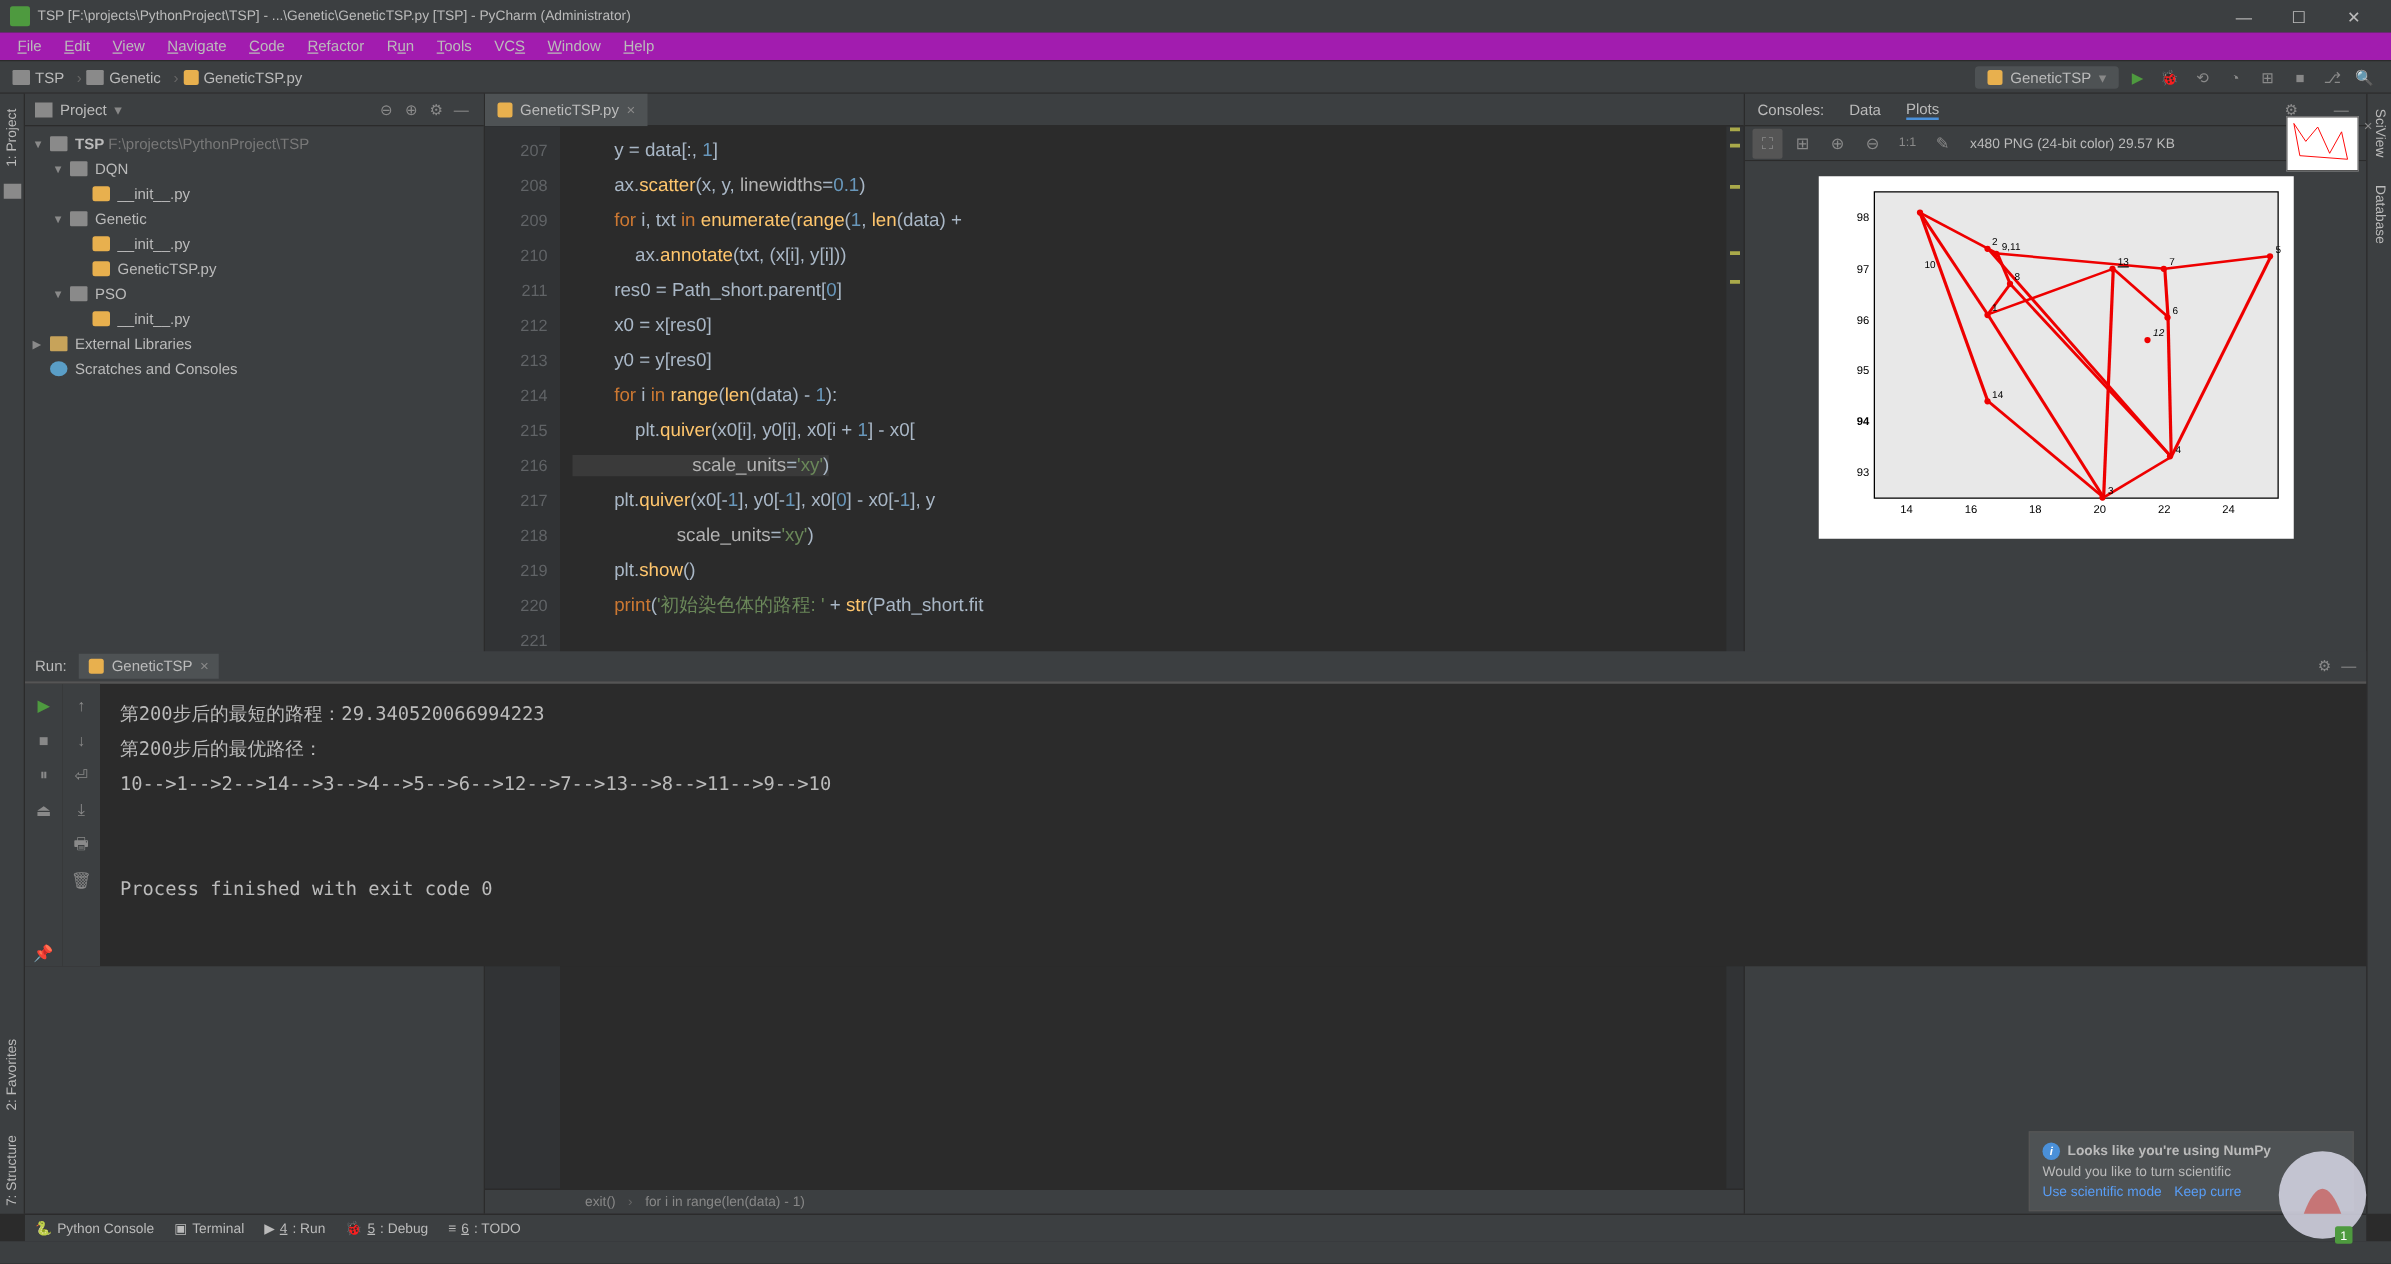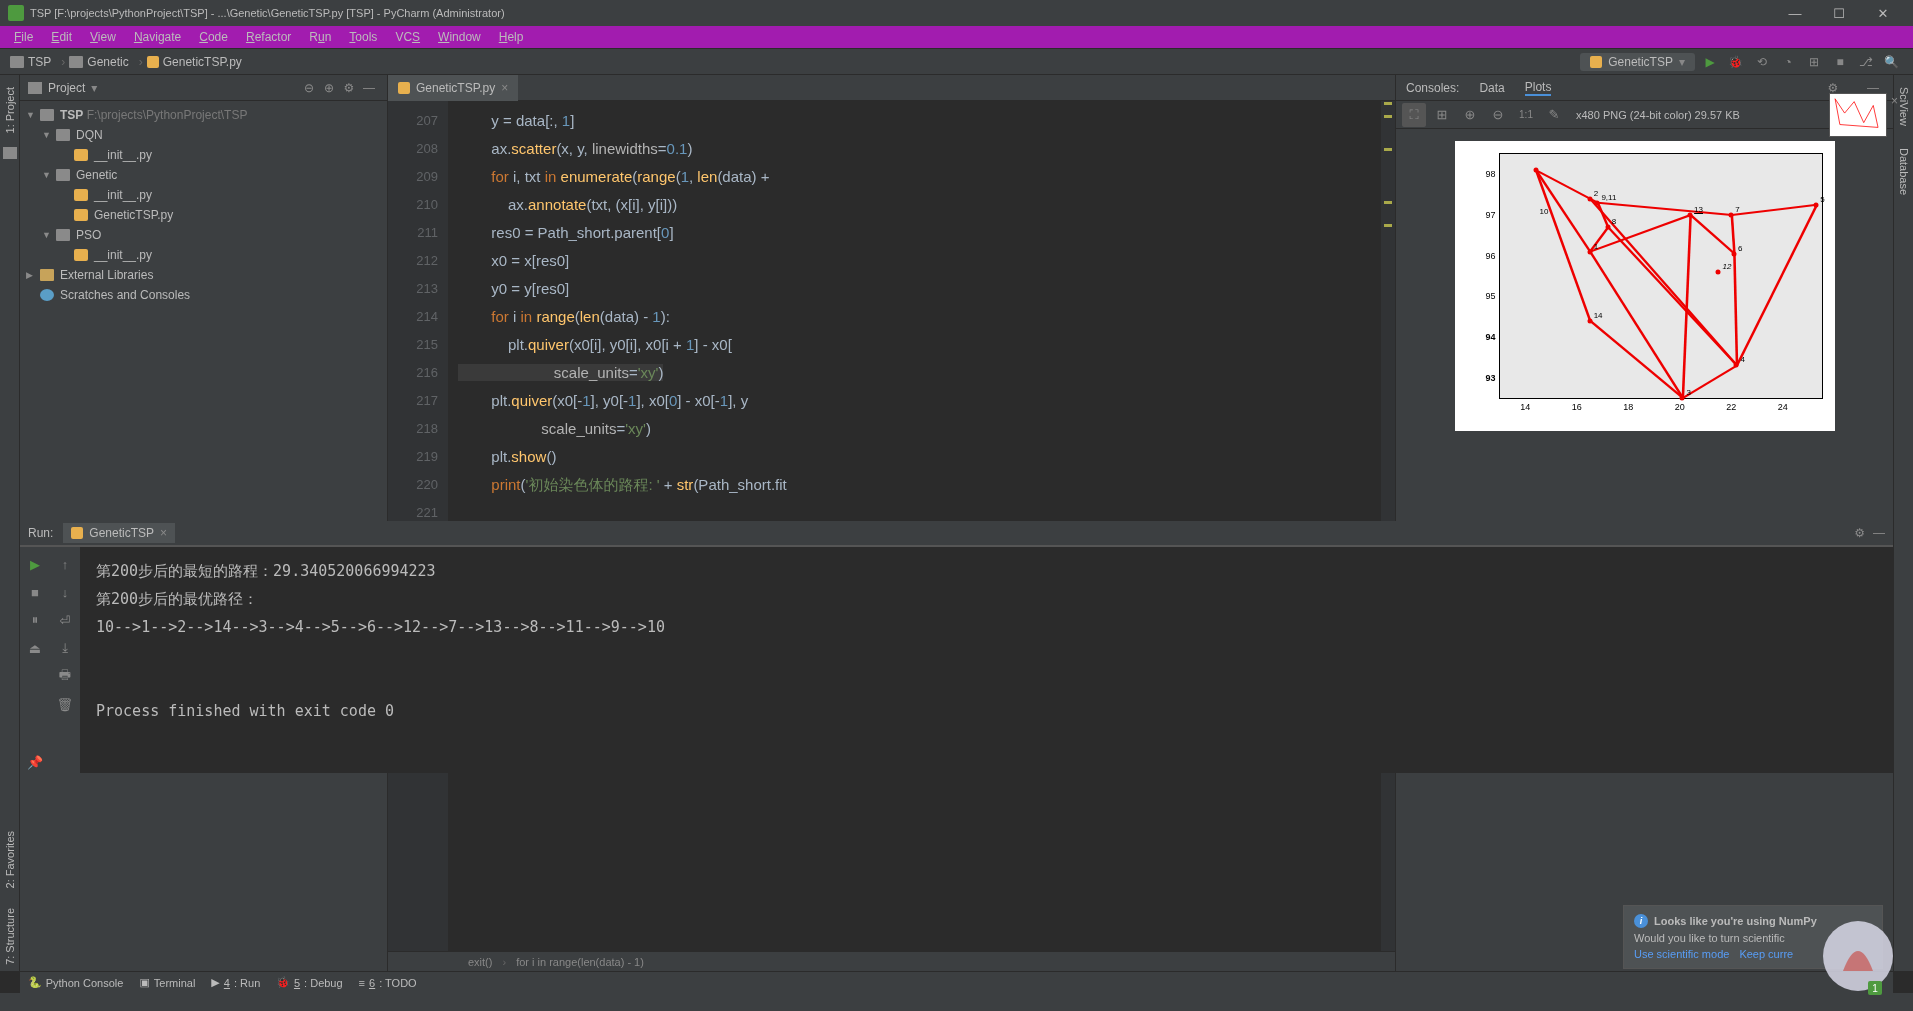--- a/index.html
+++ b/index.html
@@ -291,21 +291,21 @@
             <g stroke="red" stroke-width="0.8" fill="none">
               <path d="M5 5 L15 20 L25 8 L35 30 L45 12 L50 35 L10 32 Z"></path>
             </g>
           </svg>
         <span style="position:absolute;right:-12px;top:0;color:#8a8a8a;cursor:pointer">×</span>
       </div>
     </div>
     <div class="chart-container">
       <div class="chart-box">
         <div class="chart-inner" id="chart-inner">
-            <div class="chart-ytick" style="top: 91.6667%; font-weight: bold;">93</div>
+            <div class="chart-ytick" style="top: 91.6667%;">93</div>
             <div class="chart-ytick" style="top: 75%; font-weight: bold;">94</div>
             <div class="chart-ytick" style="top: 58.3333%;">95</div>
             <div class="chart-ytick" style="top: 41.6667%;">96</div>
             <div class="chart-ytick" style="top: 25%;">97</div>
             <div class="chart-ytick" style="top: 8.33333%;">98</div>
             <div class="chart-xtick" style="left: 8%;">14</div>
             <div class="chart-xtick" style="left: 24%;">16</div>
             <div class="chart-xtick" style="left: 40%;">18</div>
             <div class="chart-xtick" style="left: 56%;">20</div>
             <div class="chart-xtick" style="left: 72%;">22</div>

